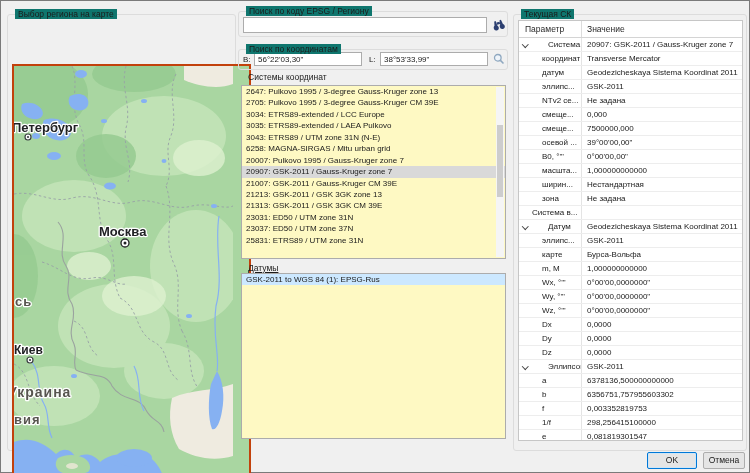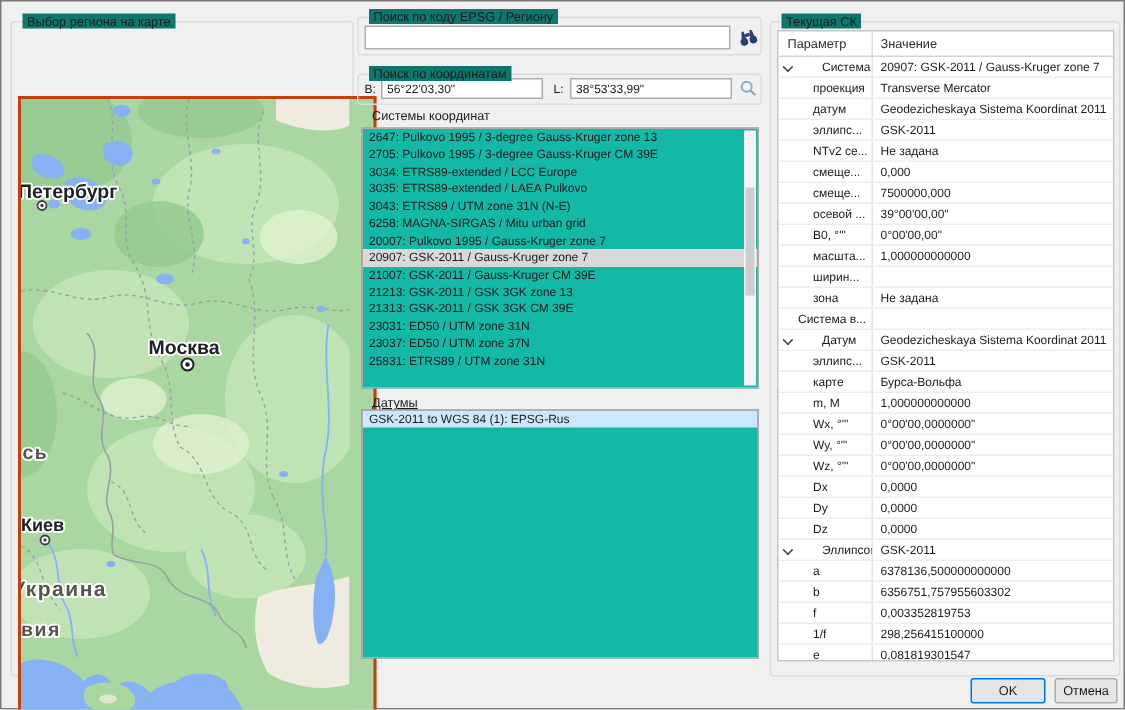--- a/index.html
+++ b/index.html
@@ -18,21 +18,21 @@
               border:2px solid #c2410c; background:#a9d6a1; overflow:hidden;margin-top:37px; }
   .mapframe svg { display:block; }
 
   
   .tinput { position:absolute; height:16px; border:1px solid #acacac; background:#fff;
             font-family:"Liberation Sans",sans-serif; font-size:8px; color:#1a1a1a; padding:0 3px; }
   .iconbtn { position:absolute; width:16px; height:16px; display:flex; align-items:center;
              justify-content:center; cursor:pointer; }
 
   
-  .listbox { position:absolute; background:#14b8a6; border:1px solid #acacac; overflow:hidden; }
+  .listbox { position:absolute; background:#fef9c3; border:1px solid #acacac; overflow:hidden; }
   .list-item { height:11.45px; line-height:11.45px; font-size:8px; color:#1a1a1a;
                padding:0 4px; white-space:nowrap; overflow:hidden; }
   .list-item.sel-gray { background:#d9d9d9; }
   .list-item.sel-blue { background:#cce8ff; }
   .sb { position:absolute; right:1px; top:1px; bottom:1px; width:8px; background:#f5f5f5; }
   .sb-thumb { position:absolute; left:1px; top:38px; width:6px; height:72px; background:#cdcdcd; }
 
   
   .cstable { position:absolute; left:517px; top:19px; width:225px; height:421px;
              background:#fff; border:1px solid #c6c6c6; overflow:hidden; }
@@ -235,21 +235,21 @@
     <div>
         <div class="trow">
           <div class="pcell l0">
             <span class="chev"></span>
             <span>Система ко...</span>
           </div>
           <div class="vcell">20907: GSK-2011 / Gauss-Kruger zone 7</div>
         </div>
         <div class="trow">
           <div class="pcell l1">
-            <span>проекция</span>
+            <span>координат</span>
           </div>
           <div class="vcell">Transverse Mercator</div>
         </div>
         <div class="trow">
           <div class="pcell l1">
             <span>датум</span>
           </div>
           <div class="vcell">Geodezicheskaya Sistema Koordinat 2011</div>
         </div>
         <div class="trow">
@@ -291,20 +291,21 @@
         <div class="trow">
           <div class="pcell l1">
             <span>масшта...</span>
           </div>
           <div class="vcell">1,000000000000</div>
         </div>
         <div class="trow">
           <div class="pcell l1">
             <span>ширин...</span>
           </div>
+          <div class="vcell">Нестандартная</div>
         </div>
         <div class="trow">
           <div class="pcell l1">
             <span>зона</span>
           </div>
           <div class="vcell">Не задана</div>
         </div>
         <div class="trow">
           <div class="pcell l0n">
             <span>Система в...</span>

